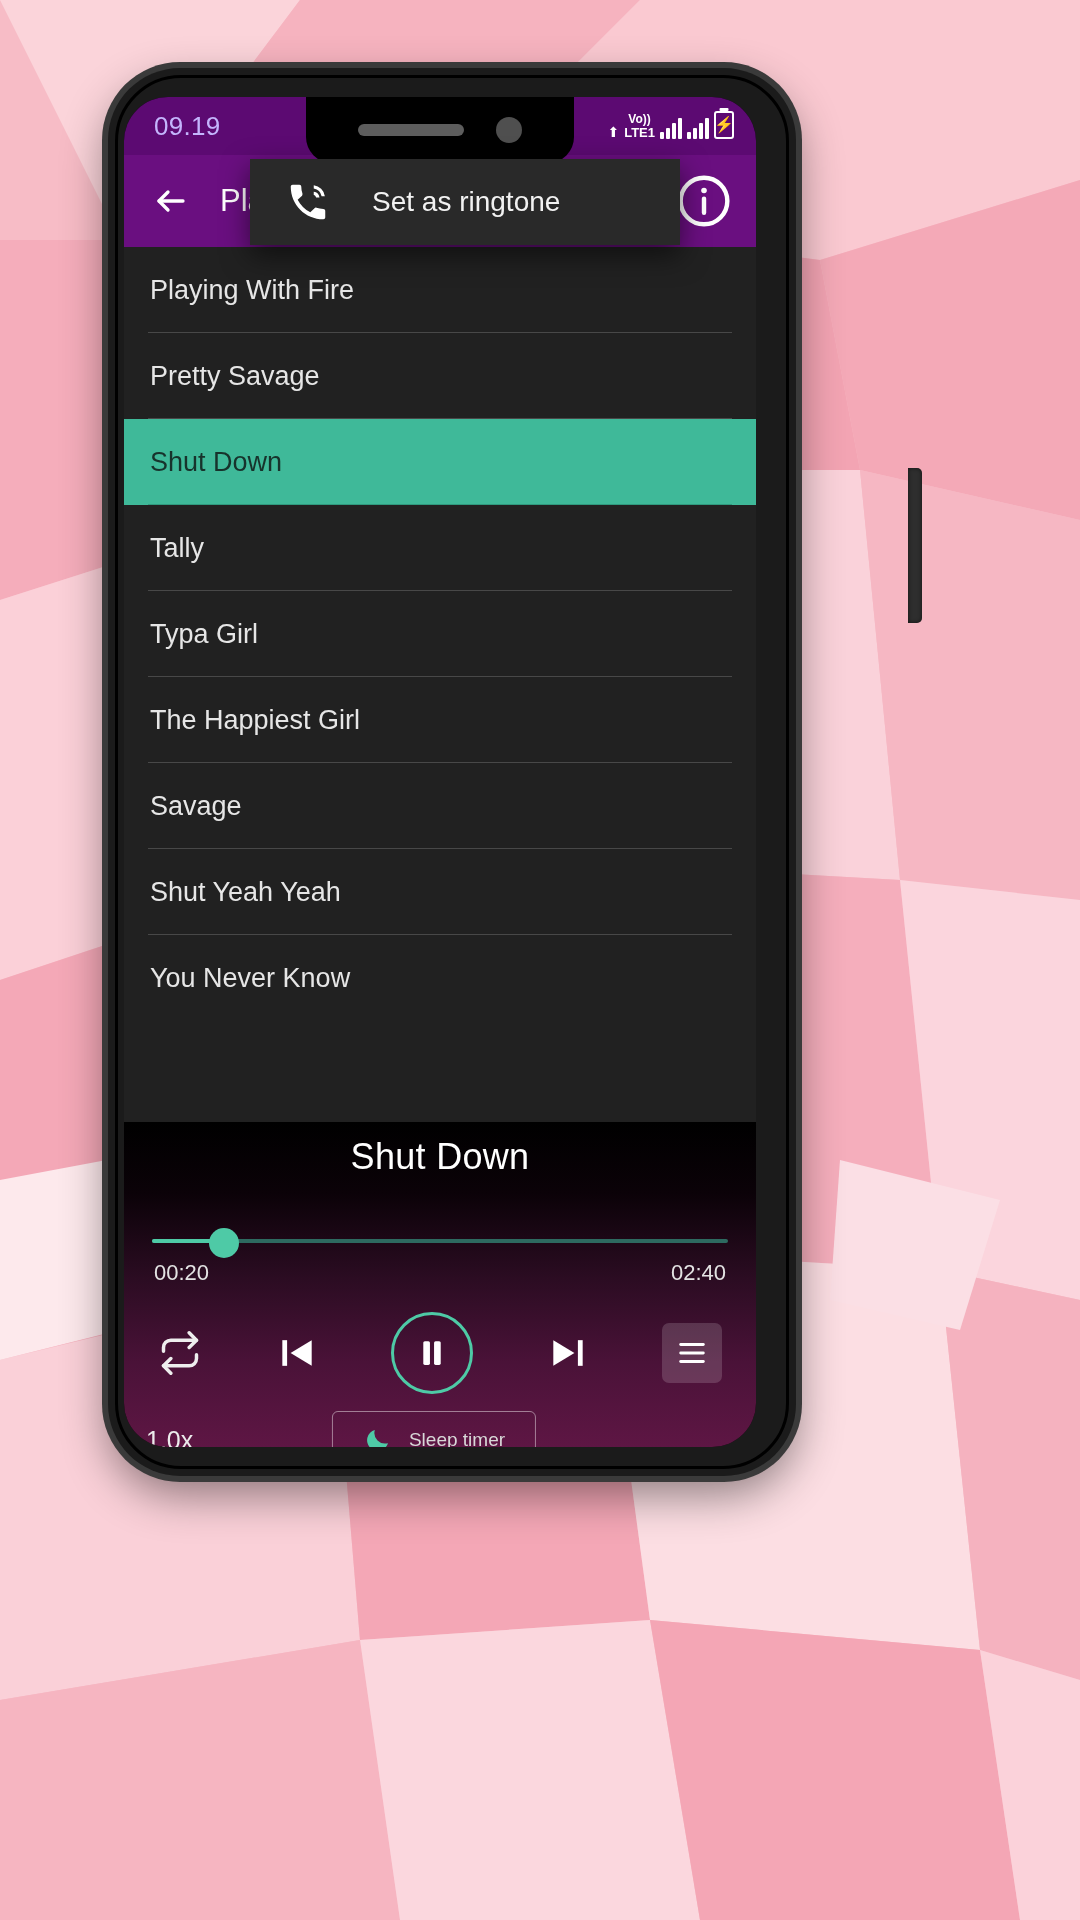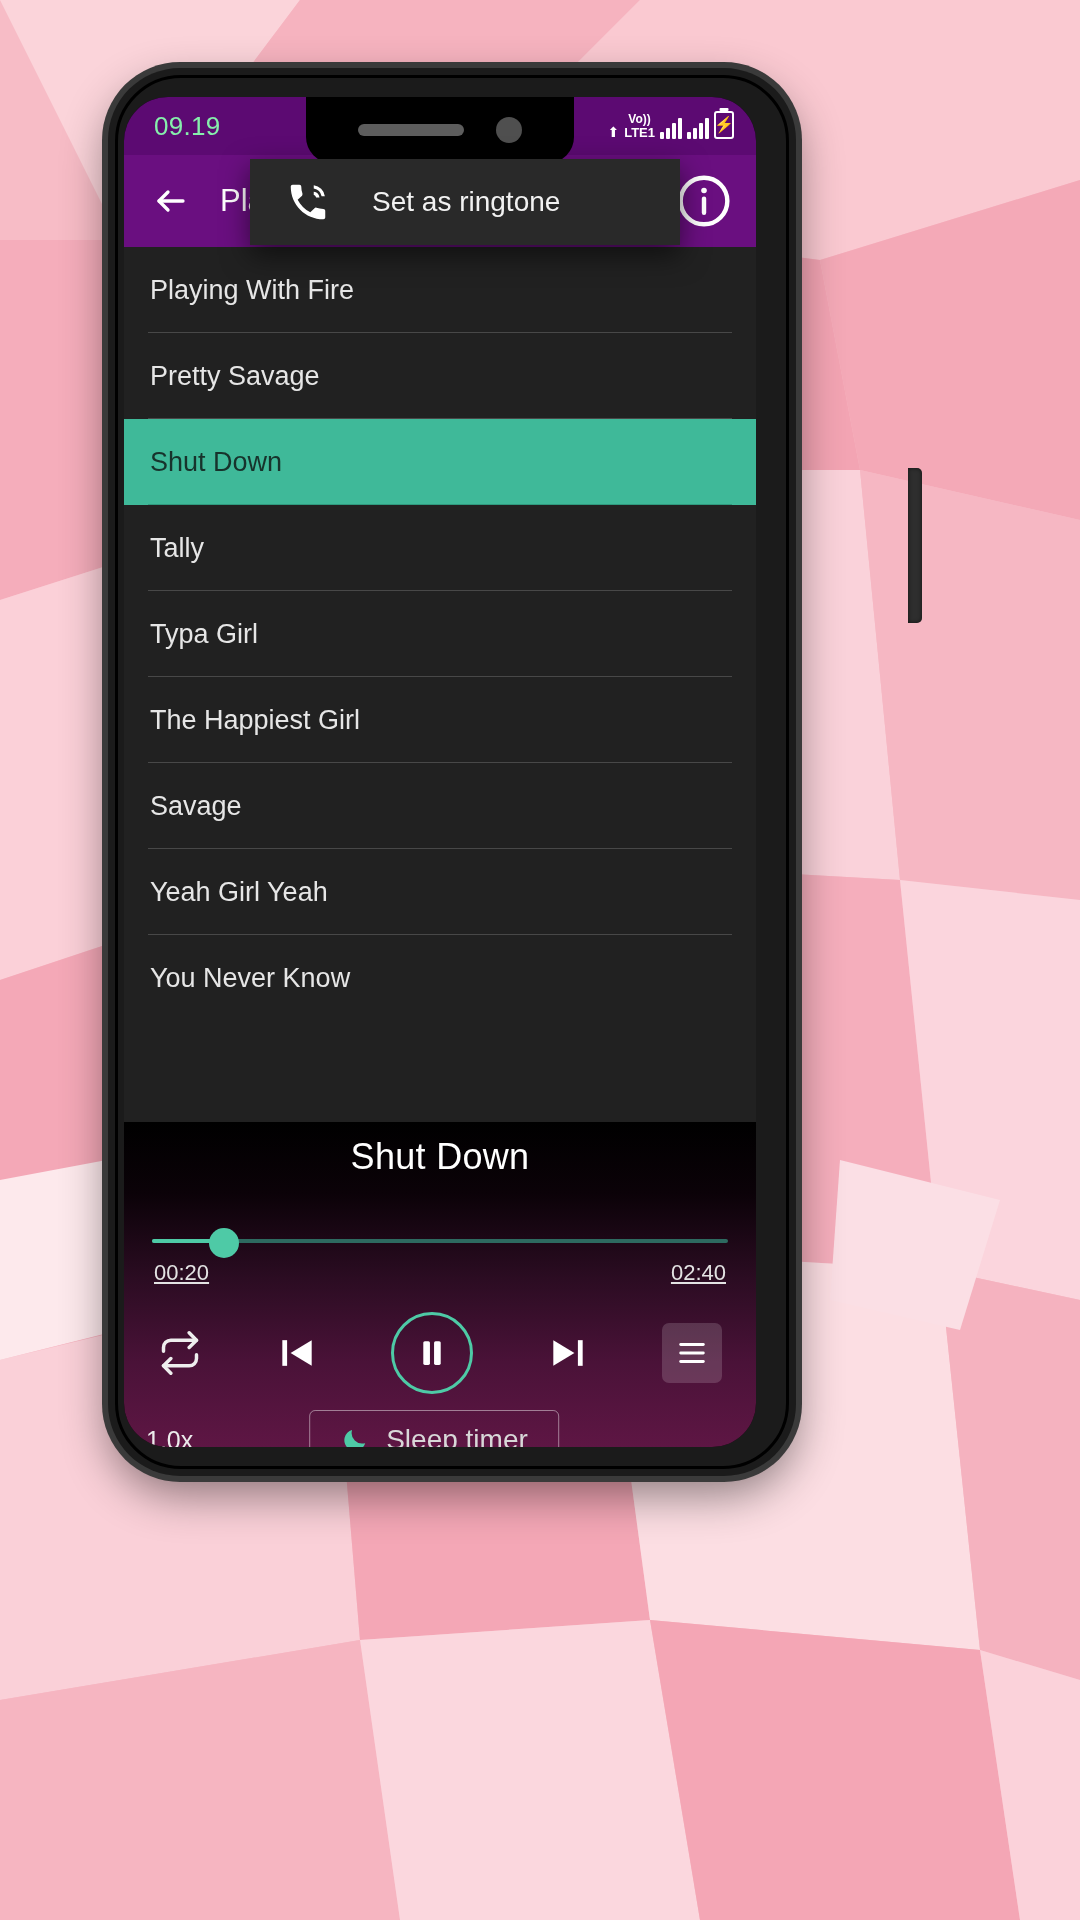--- a/index.html
+++ b/index.html
@@ -61,21 +61,21 @@
   #camera{ width:26px; height:26px; border-radius:50%; background:#4f4f4f;}
 
   
   #statusbar{
     position:absolute; top:0; left:0; right:0; height:58px;
     background:#5c0a72;
     display:flex; align-items:center; justify-content:space-between;
     padding:0 22px 0 30px;
     z-index:20;
   }
-  #clock{ color:#86efac; font-size:26px; letter-spacing:.3px;}
+  #clock{ color:#c4b5fd; font-size:26px; letter-spacing:.3px;}
   #status-right{ display:flex; align-items:flex-end; gap:5px; height:34px; padding-bottom:4px;}
   .volte{ display:flex; flex-direction:column; align-items:center; line-height:1;}
   .volte span{ color:#fff; font-size:12px; font-weight:bold;}
   .volte .l2{ font-size:13px; margin-top:1px;text-align:right;}
   .bars{ display:flex; align-items:flex-end; gap:2px; height:22px;}
   .bars i{ display:block; width:4px; background:#fff; border-radius:1px;}
   .b1{height:7px}.b2{height:11px}.b3{height:16px}.b4{height:21px}
   .arrow-up{ color:#fff; font-size:14px; line-height:1;}
   .battery{
     position:relative; width:20px; height:28px; border:2px solid #fff;
@@ -126,21 +126,21 @@
     z-index:11;
   }
   #nowtitle{
     text-align:center; color:#fff; font-size:36px;
     padding-top:14px; letter-spacing:.3px;
   }
   #seekwrap{ position:relative; margin:54px 28px 0 28px; height:18px;}
   #track{ position:absolute; top:7px; left:0; right:0; height:4px; background:#2d6a60; border-radius:2px;}
   #fill{ position:absolute; top:7px; left:0; width:12.5%; height:4px; background:#4ecaa6; border-radius:2px;}
   #thumb{ position:absolute; top:-4px; left:12.5%; transform:translateX(-50%); width:30px; height:30px; border-radius:50%; background:#4ecaa6;}
-  #times{ display:flex; justify-content:space-between; margin:10px 30px 0 30px; color:#e3e3e3; font-size:22px;text-decoration:underline;}
+  #times{ display:flex; justify-content:space-between; margin:10px 30px 0 30px; color:#e3e3e3; font-size:22px;}
 
   #controls{
     display:flex; align-items:center; justify-content:space-between;
     margin:24px 34px 0 34px; height:86px;
   }
   .ctl{ color:#f0f0f0; display:flex; align-items:center; justify-content:center;}
   #playbtn{
     width:82px; height:82px; border-radius:50%;
     border:3px solid #4ecaa6; display:flex; align-items:center; justify-content:center;
   }
@@ -149,21 +149,21 @@
     display:flex; align-items:center; justify-content:center;
   }
   #bottomrow{ display:flex; align-items:center; margin:12px 34px 0 22px; position:relative; height:64px;}
   #speed{ color:#ececec; font-size:25px;}
   #sleep{
     position:absolute; left:50%; transform:translateX(-50%);
     display:flex; align-items:center; gap:16px;
     border:1px solid rgba(255,255,255,.45); border-radius:6px;
     padding:13px 30px;
   }
-  #sleep .lbl{ color:#d8d8d8; font-size:28px;text-decoration:underline;}
+  #sleep .lbl{ color:#d8d8d8; font-size:19px;text-decoration:underline;}
 
   
   #menu{
     position:absolute; left:126px; top:62px; width:430px;
     background:#292929; z-index:60;
     box-shadow:0 10px 28px rgba(0,0,0,.55);
   }
   .mi{ display:flex; align-items:center; height:86px; padding-left:34px; gap:40px;}
   .mi .lbl{ color:#f2f2f2; font-size:28px;}
   .mi .ic{ width:48px; height:48px; display:flex; align-items:center; justify-content:center;}
@@ -271,21 +271,21 @@
       <div class="row">
         <span class="t">Typa Girl</span>
       </div>
       <div class="row">
         <span class="t">The Happiest Girl</span>
       </div>
       <div class="row">
         <span class="t">Savage</span>
       </div>
       <div class="row">
-        <span class="t">Yeah Girl Yeah</span>
+        <span class="t">Shut Yeah Yeah</span>
       </div>
       <div class="row noline">
         <span class="t">You Never Know</span>
       </div>
     </div>
 
   <div id="player">
     <div id="nowtitle">Shut Down</div>
 
     <div id="seekwrap">

